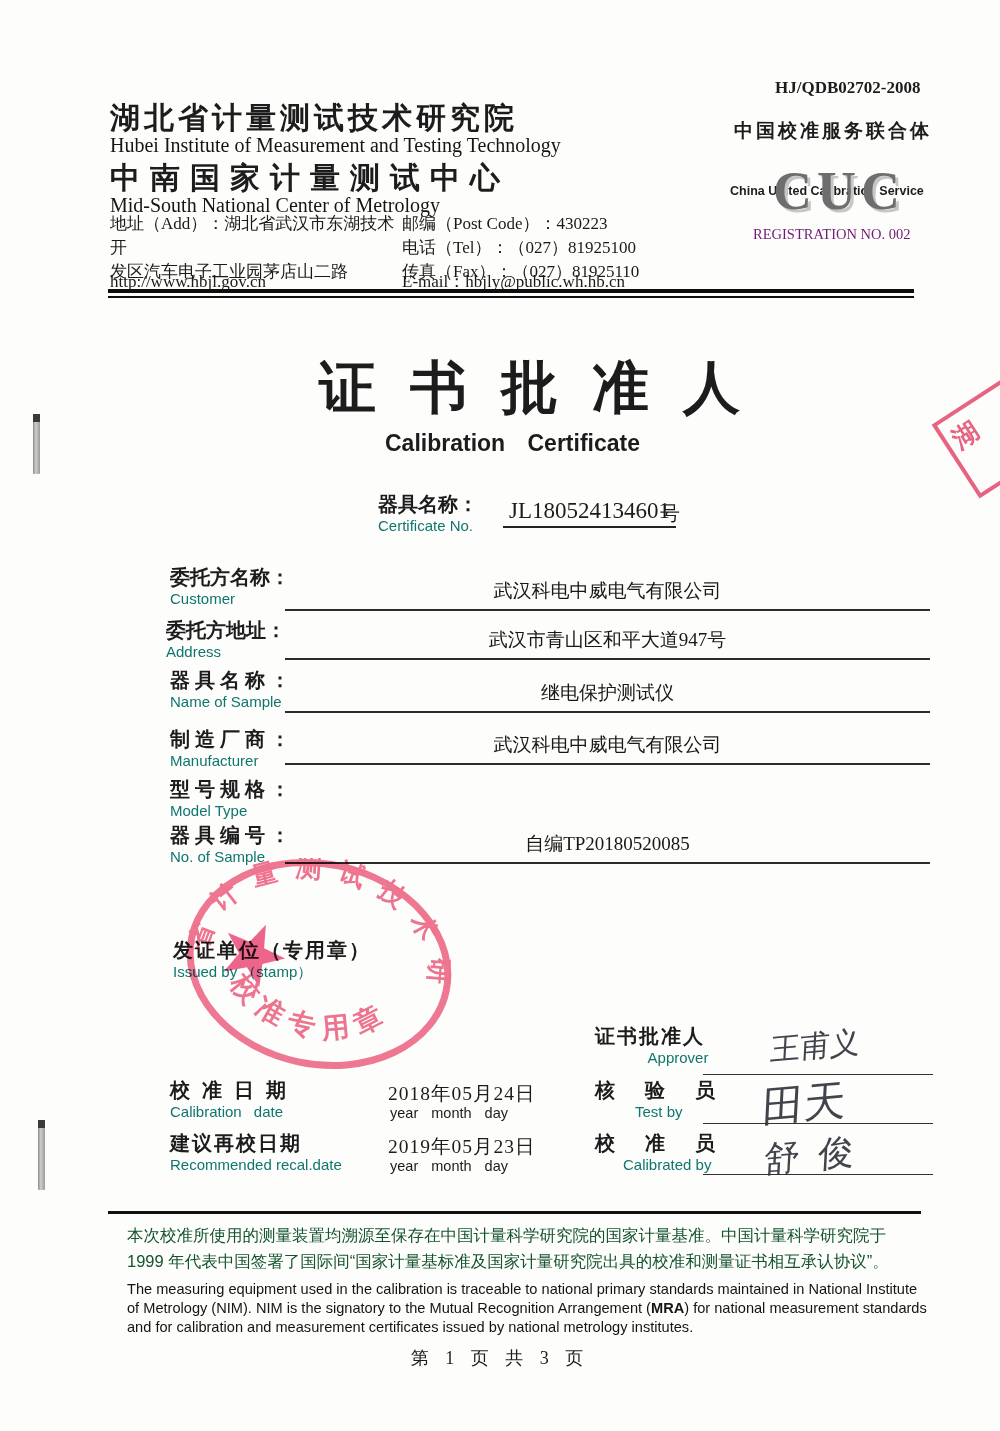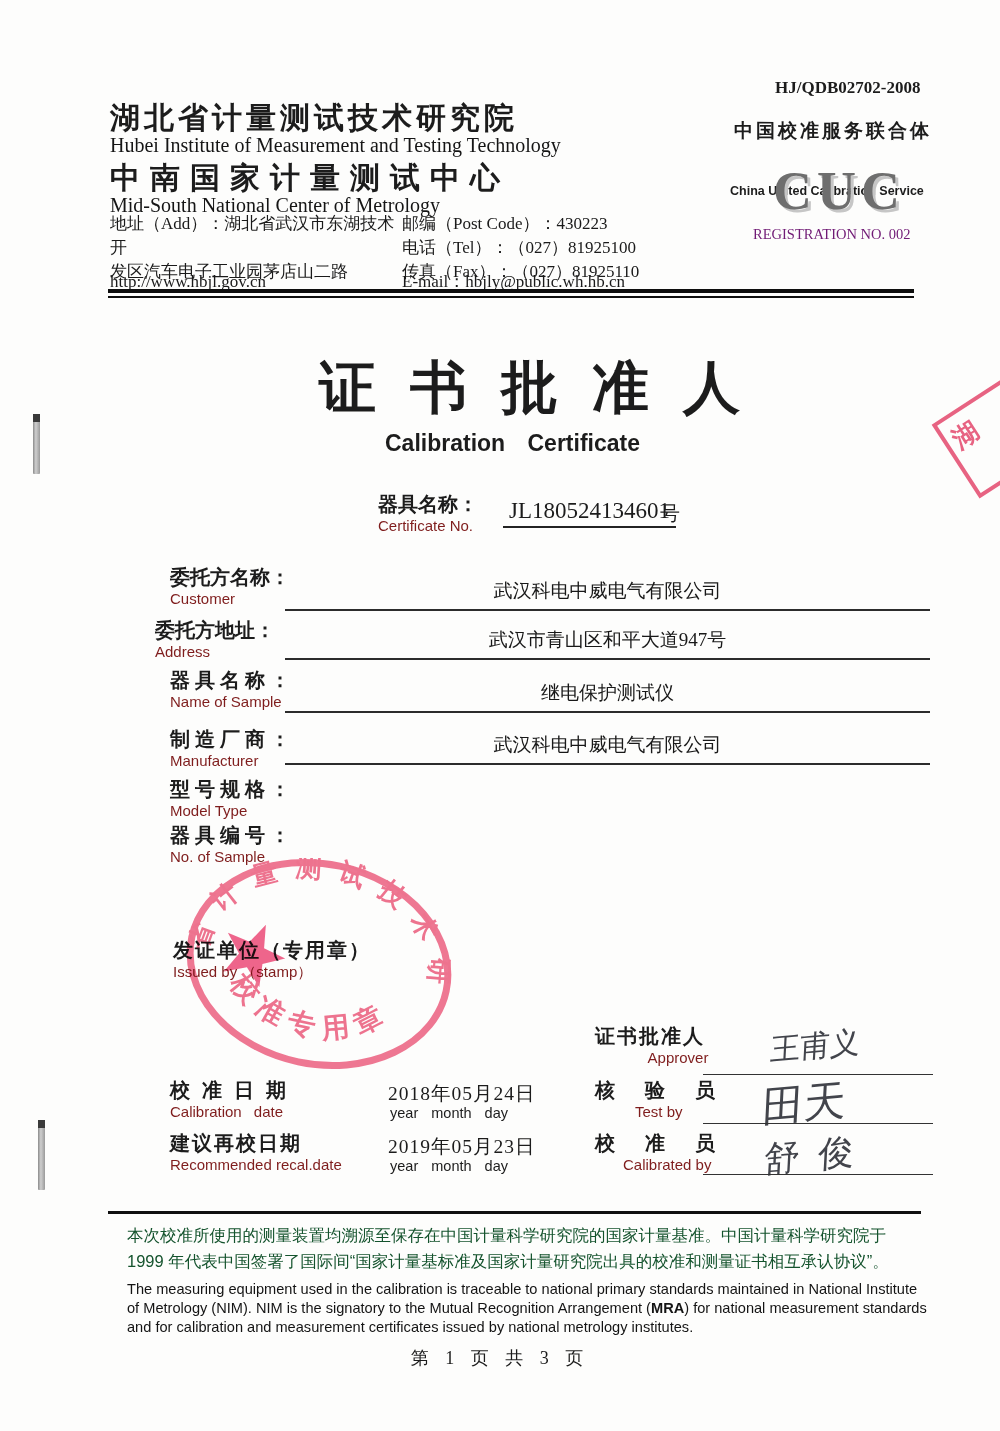--- a/index.html
+++ b/index.html
@@ -24,21 +24,21 @@
     font-family:"Liberation Serif",serif;text-shadow:3px 3px 0 #c6c6c6;}
   .cuc-reg{font-size:14.5px;font-family:"Liberation Serif",serif;color:#701a75;}
   .dbl-rule{height:3px;border-top:4px solid #0e0e0e;border-bottom:2px solid #0e0e0e;}
 
   
   .title-cn{font-size:57px;font-weight:700;letter-spacing:34px;padding-left:34px;
     font-family:"Liberation Serif","DejaVu Serif",serif;text-align:center;}
   .title-en{font-size:23px;font-weight:700;word-spacing:16px;text-align:center;}
 
   .lab-cn{font-size:20px;font-weight:600;display:block;line-height:25px;white-space:nowrap;}
-  .lab-en{font-size:15px;display:block;line-height:18px;color:#7f1d1d;white-space:nowrap;}
+  .lab-en{font-size:15px;display:block;line-height:18px;color:#0f766e;white-space:nowrap;}
   .cert-val{font-size:23px;border-bottom:2px solid #232323;text-align:center;
     font-family:"Liberation Serif",serif;padding:0 6px 2px 6px;}
 
   
   .f-underline{border-bottom:2px solid #2c2c2c;text-align:center;}
   .f-value{font-size:19px;font-family:"Liberation Serif","DejaVu Serif",serif;color:#181818;}
 
   
   .sig-line{border-top:1.5px solid #333;}
   .signature{font-size:32px;color:#2e3038;transform:rotate(-5deg) skewX(-8deg);
@@ -112,21 +112,21 @@
   <div class="abs" style="left:660px;top:500px;font-size:20px;">号</div>
 
   <div class="abs" style="left:170px;top:565px;">
     <span class="lab-cn">委托方名称：</span>
     <span class="lab-en">Customer</span>
   </div>
   <div class="abs f-underline" style="left:285px;top:578px;width:645px;height:31px;">
     <span class="f-value">武汉科电中威电气有限公司</span>
   </div>
 
-  <div class="abs" style="left:155px;top:618px;">
+  <div class="abs" style="left:166px;top:618px;">
     <span class="lab-cn">委托方地址：</span>
     <span class="lab-en">Address</span>
   </div>
   <div class="abs f-underline" style="left:285px;top:627px;width:645px;height:31px;">
     <span class="f-value">武汉市青山区和平大道947号</span>
   </div>
 
   <div class="abs" style="left:170px;top:668px;letter-spacing:5px;">
     <span class="lab-cn">器具名称：</span>
     <span class="lab-en" style="letter-spacing:0;">Name of Sample</span>
@@ -144,20 +144,23 @@
   </div>
 
   <div class="abs" style="left:170px;top:777px;letter-spacing:5px;">
     <span class="lab-cn">型号规格：</span>
     <span class="lab-en" style="letter-spacing:0;">Model Type</span>
   </div>
 
   <div class="abs" style="left:170px;top:823px;letter-spacing:5px;">
     <span class="lab-cn">器具编号：</span>
     <span class="lab-en" style="letter-spacing:0;">No. of Sample</span>
+  </div>
+  <div class="abs f-underline" style="left:285px;top:831px;width:645px;height:31px;">
+    <span class="f-value">自编TP20180520085</span>
   </div>
 
   <div class="abs" style="left:173px;top:938px;">
     <span class="lab-cn" style="letter-spacing:2px;">发证单位（专用章）</span>
     <span class="lab-en">Issued by （stamp）</span>
   </div>
 
   <svg class="abs stamp-svg" style="left:182px;top:858px;" width="280" height="222" viewBox="0 0 280 222">
     <defs>
       <path id="arcTop" d="M 31.7,135.4 A 112,86 0 1 1 242.3,135.4" fill="none"></path>

